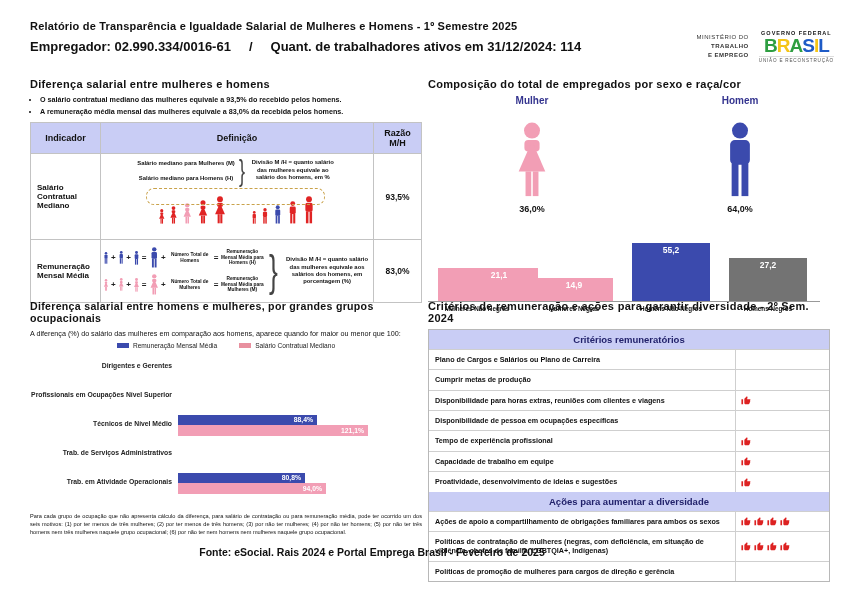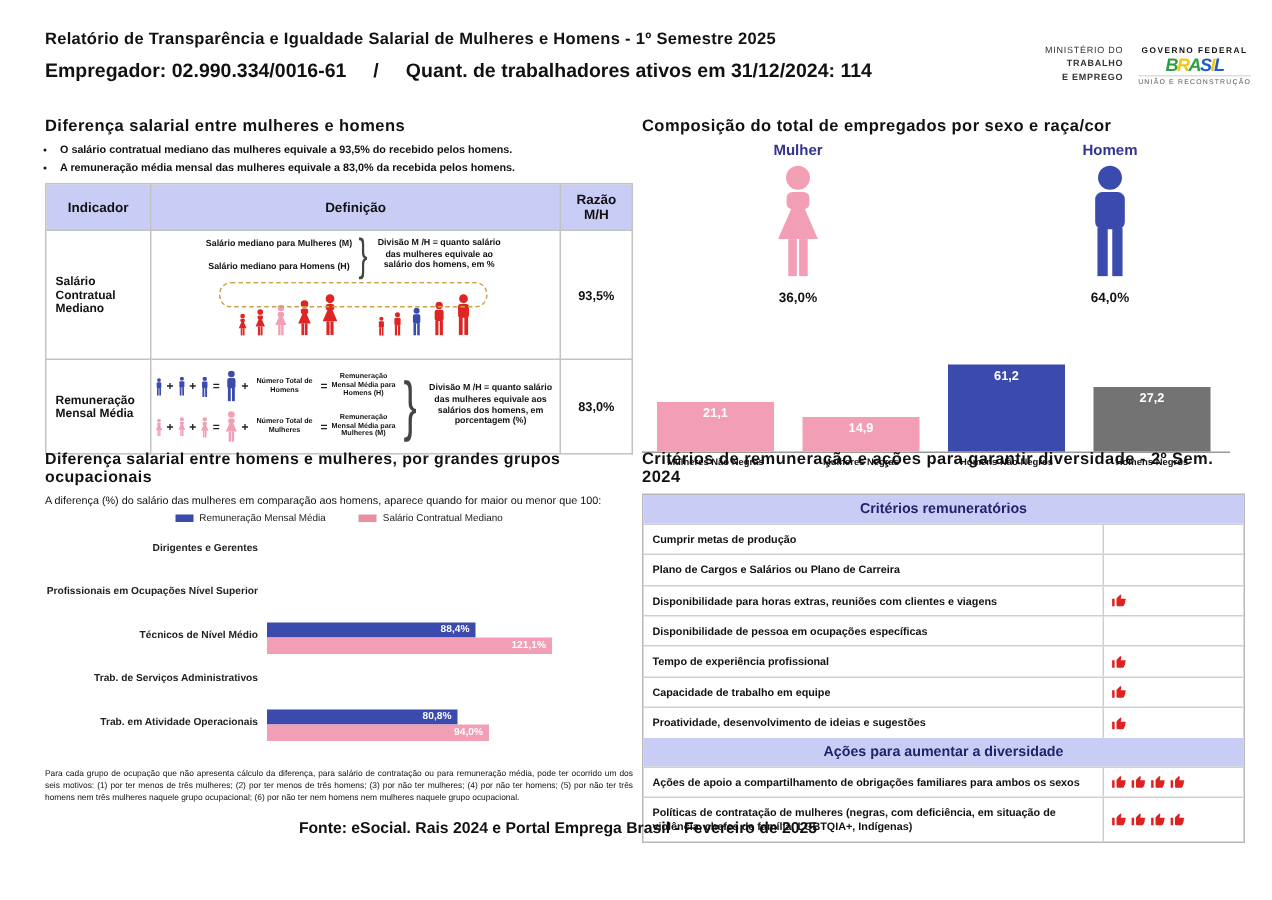--- a/index.html
+++ b/index.html
@@ -7,21 +7,21 @@
         font-family:"Liberation Sans",sans-serif;color:#111;}
   
   #hdr-title{position:absolute;left:30px;top:20px;}
   .h-line1{font-size:11px;font-weight:bold;letter-spacing:.2px;}
   .h-line2{font-size:13px;font-weight:bold;margin-top:7px;display:flex;gap:18px;}
   #hdr-logo{position:absolute;right:14px;top:30px;display:flex;align-items:center;gap:10px;}
   #ministry{text-align:right;font-size:6px;letter-spacing:.5px;color:#333;line-height:1.5;}
   #ministry .m-bold{font-weight:bold;}
   #gov{text-align:center;}
   #gov-top{font-size:5.5px;font-weight:bold;letter-spacing:1px;color:#111;}
-  #gov-brand{font-size:12px;font-weight:bold;font-style:italic;letter-spacing:-1px;line-height:1;}
+  #gov-brand{font-size:19px;font-weight:bold;letter-spacing:-1px;line-height:1;}
   #gov-bottom{font-size:4.6px;letter-spacing:.8px;color:#555;border-top:1px solid #ddd;margin-top:1px;padding-top:1px;}
   
   section{position:absolute;}
   #sec-gap{left:30px;top:78px;width:392px;}
   #sec-comp{left:428px;top:78px;width:402px;}
   #sec-occ{left:30px;top:300px;width:392px;}
   #sec-crit{left:428px;top:300px;width:402px;}
   .sec-title{font-size:11px;font-weight:bold;letter-spacing:.3px;margin:0 0 5px 0;}
   
   .bullets{margin:2px 0 0 10px;padding:0;}
@@ -42,21 +42,21 @@
   #pictogram{position:relative;height:34px;margin-top:6px;display:flex;align-items:flex-end;justify-content:center;gap:4px;}
   #picto-dash{position:absolute;left:16%;top:-2px;width:66%;height:15px;border:1px dashed #c9a24a;border-radius:8px;}
   #formulas{display:flex;flex-direction:column;gap:6px;padding:4px 0;}
   .formula-row{display:flex;align-items:center;justify-content:center;gap:2px;}
   .op{font-size:8px;font-weight:bold;color:#222;}
   .ftext{width:44px;font-size:4.8px;font-weight:bold;text-align:center;line-height:1.2;}
   .def-mid{display:flex;align-items:center;gap:2px;}
   
   .comp-figures{position:relative;height:118px;}
   .comp-group{position:absolute;top:0;width:120px;text-align:center;}
-  .comp-label{font-size:10px;font-weight:bold;color:#34348f;margin-bottom:4px;}
+  .comp-label{font-size:10px;font-weight:bold;color:#34348f;margin-bottom:16px;}
   .comp-pct{font-size:9px;font-weight:bold;margin-top:2px;}
   #comp-chart{position:relative;height:104px;margin-top:4px;}
   #comp-axis{position:absolute;left:0;top:84px;width:392px;border-top:1.5px solid #999;}
   .comp-bar{position:absolute;width:78px;}
   .comp-bar span{display:block;text-align:center;color:#fff;font-size:8.5px;font-weight:bold;padding-top:2px;}
   .comp-cat{position:absolute;top:88px;width:94px;text-align:center;font-size:6.3px;font-weight:bold;}
   
   .occ-sub{font-size:7.2px;margin:2px 0 4px 0;}
   #occ-legend{display:flex;justify-content:center;gap:22px;margin:4px 0 2px 0;}
   .leg-item{display:flex;align-items:center;gap:4px;font-size:6.6px;color:#222;}
@@ -303,30 +303,30 @@
               <circle cx="10" cy="4.5" r="4.2"></circle>
               <rect x="4.8" y="9.5" width="10.4" height="13" rx="2.5"></rect>
               <rect x="5.6" y="22" width="3.6" height="17"></rect>
               <rect x="10.8" y="22" width="3.6" height="17"></rect>
             </svg></div>
         <div class="comp-pct">64,0%</div>
       </div>
     </div>
     <div id="comp-chart">
       <div id="comp-axis"></div>
-    <div class="comp-bar" style="left: 10px; top: 51px; height: 33px; background: rgb(242, 158, 181);">
+    <div class="comp-bar" style="left: 10px; top: 51px; height: 33px; background: rgb(242, 158, 181); padding-left: 22px;">
           <span>21,1</span>
         </div>
         <div class="comp-cat" style="left: 2px;">Mulheres Não Negras</div>
         <div class="comp-bar" style="left: 107px; top: 61px; height: 23px; background: rgb(242, 158, 181);">
           <span>14,9</span>
         </div>
         <div class="comp-cat" style="left: 99px;">Mulheres Negras</div>
         <div class="comp-bar" style="left: 204px; top: 26px; height: 58px; background: rgb(59, 74, 173);">
-          <span>61,2</span>
+          <span>55,2</span>
         </div>
         <div class="comp-cat" style="left: 196px;">Homens Não Negros</div>
         <div class="comp-bar" style="left: 301px; top: 41px; height: 43px; background: #737373;">
           <span>27,2</span>
         </div>
         <div class="comp-cat" style="left: 293px;">Homens Negros</div>
       </div>
   </section>
 
   <section id="sec-occ">
@@ -362,28 +362,28 @@
         </div>
       </div>
     <div class="occ-note">Para cada grupo de ocupação que não apresenta cálculo da diferença, para salário de contratação ou para remuneração média, pode ter ocorrido um dos seis motivos: (1) por ter menos de três mulheres; (2) por ter menos de três homens; (3) por não ter mulheres; (4) por não ter homens; (5) por não ter três homens nem três mulheres naquele grupo ocupacional; (6) por não ter nem homens nem mulheres naquele grupo ocupacional.</div>
   </section>
 
   <section id="sec-crit">
     <h2 class="sec-title">Critérios de remuneração e ações para garantir diversidade - 2º Sem. 2024</h2>
     <div id="criteria-table">
         <div class="crit-header">Critérios remuneratórios</div>
         <div class="crit-row">
+          <span class="crit-label">Plano de Cargos e Salários ou Plano de Carreira</span>
+          <span class="crit-icons"></span>
+        </div>
+        <div class="crit-row">
           <span class="crit-label">Cumprir metas de produção</span>
           <span class="crit-icons"></span>
         </div>
         <div class="crit-row">
-          <span class="crit-label">Plano de Cargos e Salários ou Plano de Carreira</span>
-          <span class="crit-icons"></span>
-        </div>
-        <div class="crit-row">
           <span class="crit-label">Disponibilidade para horas extras, reuniões com clientes e viagens</span>
           <span class="crit-icons">
             <svg viewBox="0 0 24 24" width="10" height="10" fill="#DD2222">
               <path d="M1 10h4v12H1V10zm22 2c0-1.1-.9-2-2-2h-6.3l1-4.6v-.3c0-.4-.17-.8-.44-1.06L14.2 3 8.6 8.6c-.37.36-.6.86-.6 1.4v10c0 1.1.9 2 2 2h8c.83 0 1.54-.5 1.84-1.22l2.02-4.72c.09-.23.14-.47.14-.72V12z"></path>
             </svg>
           </span>
         </div>
         <div class="crit-row">
           <span class="crit-label">Disponibilidade de pessoa em ocupações específicas</span>
           <span class="crit-icons"></span>
@@ -440,18 +440,22 @@
               <path d="M1 10h4v12H1V10zm22 2c0-1.1-.9-2-2-2h-6.3l1-4.6v-.3c0-.4-.17-.8-.44-1.06L14.2 3 8.6 8.6c-.37.36-.6.86-.6 1.4v10c0 1.1.9 2 2 2h8c.83 0 1.54-.5 1.84-1.22l2.02-4.72c.09-.23.14-.47.14-.72V12z"></path>
             </svg>
             <svg viewBox="0 0 24 24" width="10" height="10" fill="#DD2222">
               <path d="M1 10h4v12H1V10zm22 2c0-1.1-.9-2-2-2h-6.3l1-4.6v-.3c0-.4-.17-.8-.44-1.06L14.2 3 8.6 8.6c-.37.36-.6.86-.6 1.4v10c0 1.1.9 2 2 2h8c.83 0 1.54-.5 1.84-1.22l2.02-4.72c.09-.23.14-.47.14-.72V12z"></path>
             </svg>
             <svg viewBox="0 0 24 24" width="10" height="10" fill="#DD2222">
               <path d="M1 10h4v12H1V10zm22 2c0-1.1-.9-2-2-2h-6.3l1-4.6v-.3c0-.4-.17-.8-.44-1.06L14.2 3 8.6 8.6c-.37.36-.6.86-.6 1.4v10c0 1.1.9 2 2 2h8c.83 0 1.54-.5 1.84-1.22l2.02-4.72c.09-.23.14-.47.14-.72V12z"></path>
             </svg>
           </span>
         </div>
+        <div class="crit-row">
+          <span class="crit-label">Políticas de promoção de mulheres para cargos de direção e gerência</span>
+          <span class="crit-icons"></span>
+        </div>
       </div>
   </section>
 
   <div id="footer">Fonte: eSocial. Rais 2024 e Portal Emprega Brasil - Fevereiro de 2025</div>
 
 </div>
 
 </body></html>

